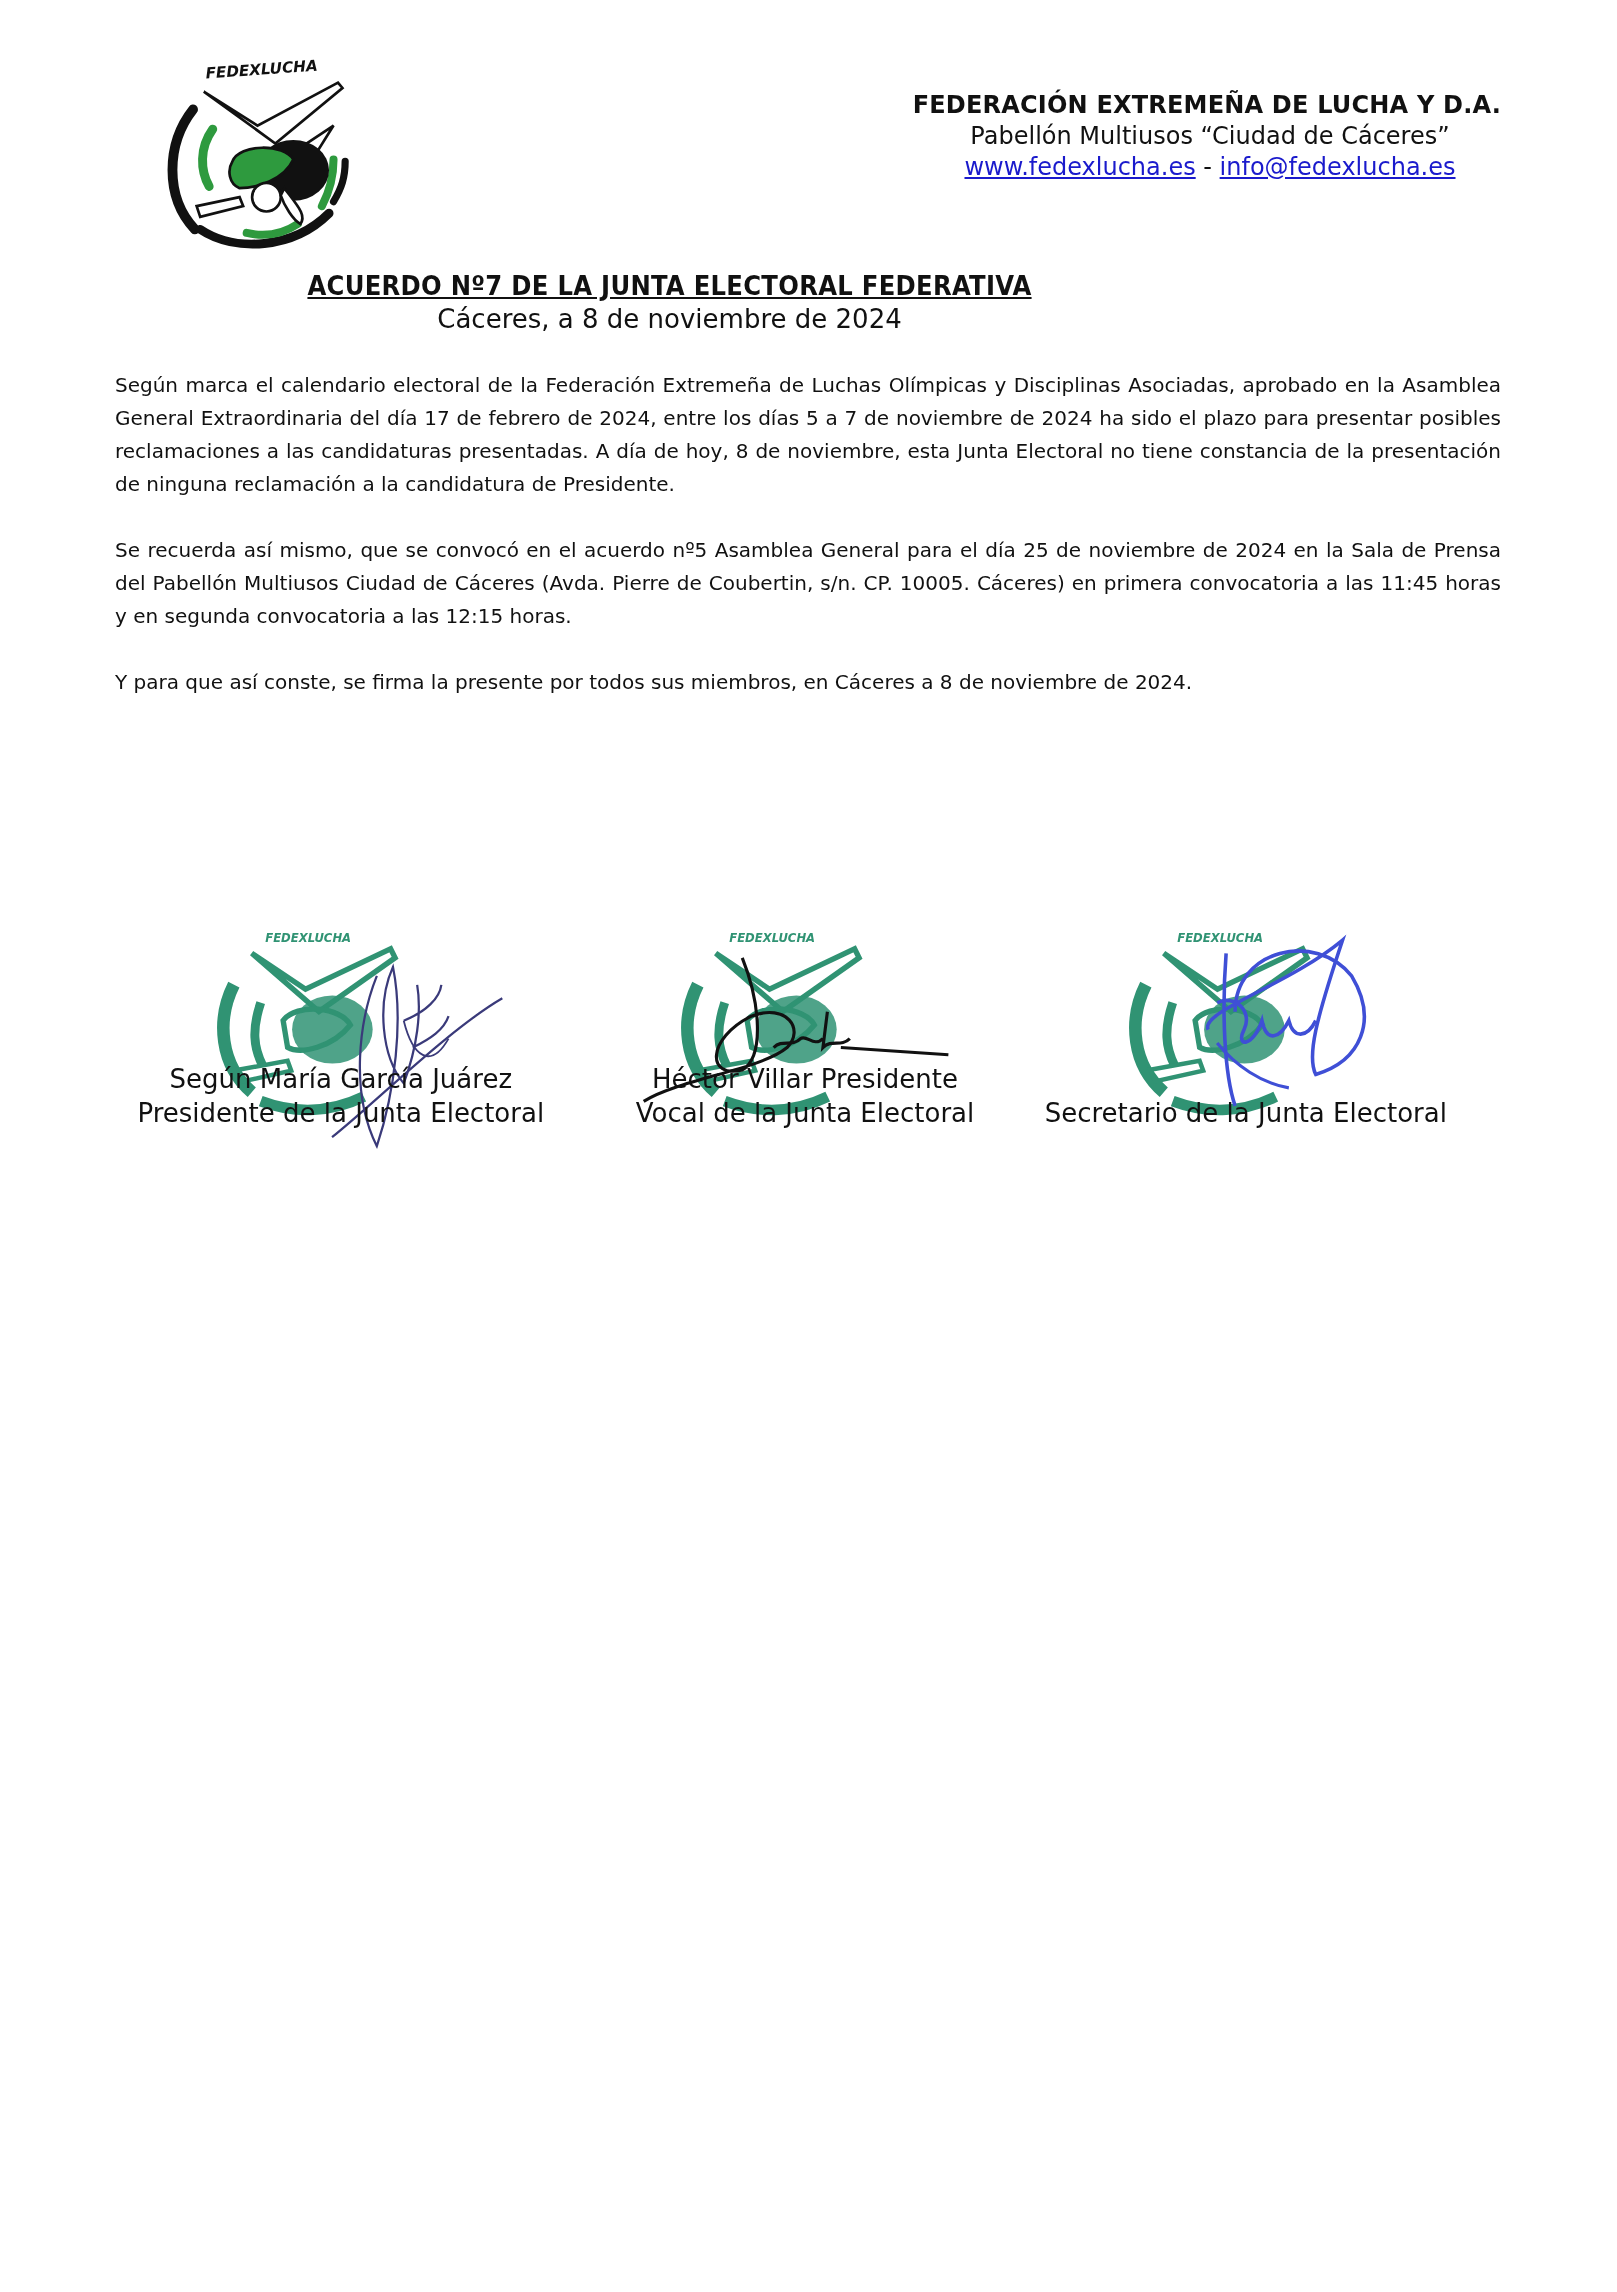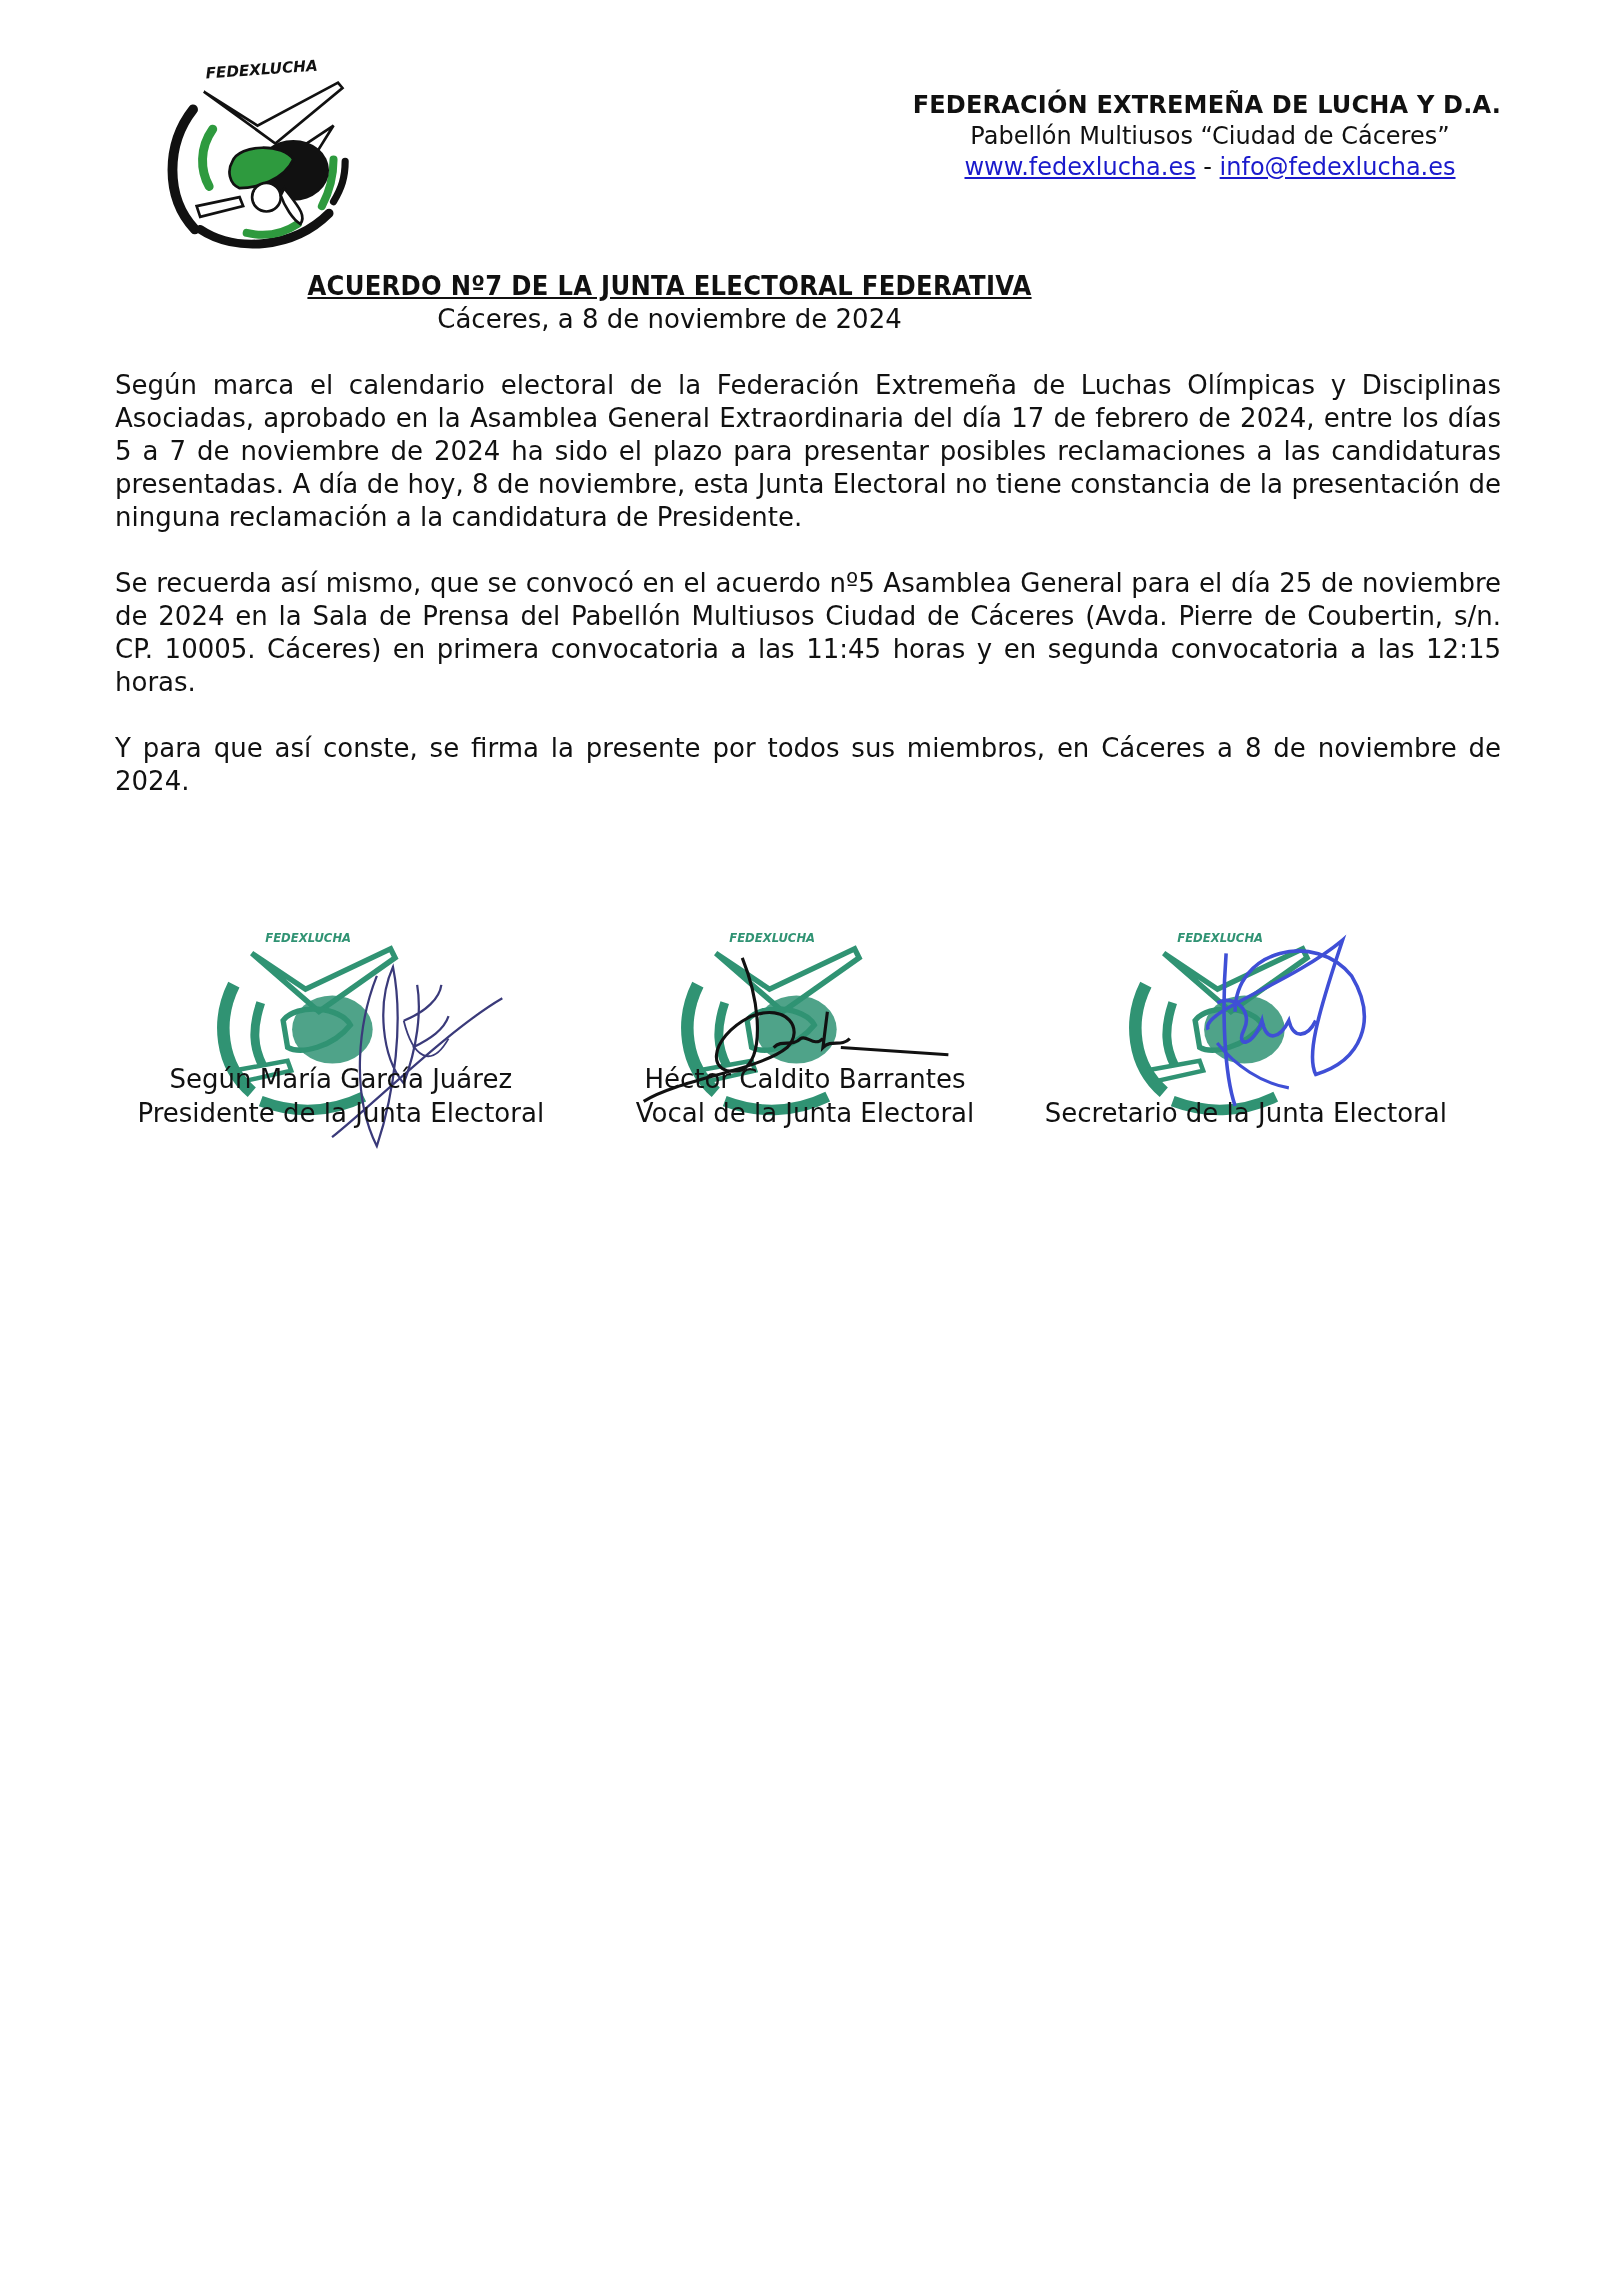--- a/index.html
+++ b/index.html
@@ -25,21 +25,21 @@
     .doc-title {
       font-family: "DejaVu Sans Condensed", "DejaVu Sans", sans-serif;
       font-weight: bold; font-size: 27px; text-decoration: underline;
       line-height: 34px; letter-spacing: 0.3px;
     }
     .doc-date { font-size: 26px; line-height: 32px; }
 
     
     .body-text {
       position: absolute; left: 115px; width: 1386px; top: 369px;
-      font-size: 26px; line-height: 33px; text-align: justify;
+      font-size: 20px; line-height: 33px; text-align: justify;
     }
     .body-text p { margin: 0 0 33px 0; }
 
     
     .sig-row { position: absolute; left: 115px; width: 1397px; top: 913px; height: 296px; }
     .sig {
       position: absolute; top: 0; width: 466px; height: 296px; text-align: center;
     }
     .sig .stamp { position: absolute; left: 90px; top: 0; width: 224px; height: 215px; opacity: 0.92; }
     .sig .signature { position: absolute; left: 0; top: 0; width: 466px; height: 296px; pointer-events: none; }
@@ -127,21 +127,21 @@
         <path d="M70 210 C110 225 150 222 185 205" stroke="#1f8a68" stroke-width="12" fill="none"></path>
         <path d="M60 45 L120 85 L215 40 L220 50 L135 110 Z" fill="none" stroke="#1f8a68" stroke-width="6"></path>
         <ellipse cx="150" cy="130" rx="45" ry="38" fill="#1f8a68" opacity="0.85"></ellipse>
         <path d="M95 120 C110 100 160 105 170 125 C150 150 115 158 100 150 Z" fill="none" stroke="#1f8a68" stroke-width="6"></path>
         <path d="M45 175 L100 165 L104 176 L50 188 Z" fill="none" stroke="#1f8a68" stroke-width="5"></path>
       </svg>
       <svg class="signature" viewBox="0 0 520 330">
         <path d="M190 50 C210 100 215 160 190 175 C150 185 150 140 200 115 C240 100 260 130 240 150 C210 175 120 185 80 210" stroke="#111" stroke-width="3.5" fill="none"></path>
         <path d="M225 150 C235 140 245 150 255 140 C262 135 270 150 280 140 M285 110 L280 150 C290 140 300 150 310 140 M300 150 L420 158" stroke="#111" stroke-width="3.5" fill="none"></path>
       </svg>
-      <div class="name">Héctor Caldito Barrantes</div>
+      <div class="name">Héctor Villar Presidente</div>
       <div class="role">Vocal de la Junta Electoral</div>
     </div>
 
     <div class="sig sig-3">
       <svg class="stamp" viewBox="0 0 250 240">
         <text x="75" y="32" font-family="DejaVu Sans, sans-serif" font-weight="bold" font-style="italic" font-size="13" fill="#1f8a68">FEDEXLUCHA</text>
         <path d="M40 80 C20 120 25 170 60 200" stroke="#1f8a68" stroke-width="14" fill="none"></path>
         <path d="M70 100 C60 130 62 150 72 170" stroke="#1f8a68" stroke-width="10" fill="none"></path>
         <path d="M70 210 C110 225 150 222 185 205" stroke="#1f8a68" stroke-width="12" fill="none"></path>
         <path d="M60 45 L120 85 L215 40 L220 50 L135 110 Z" fill="none" stroke="#1f8a68" stroke-width="6"></path>

